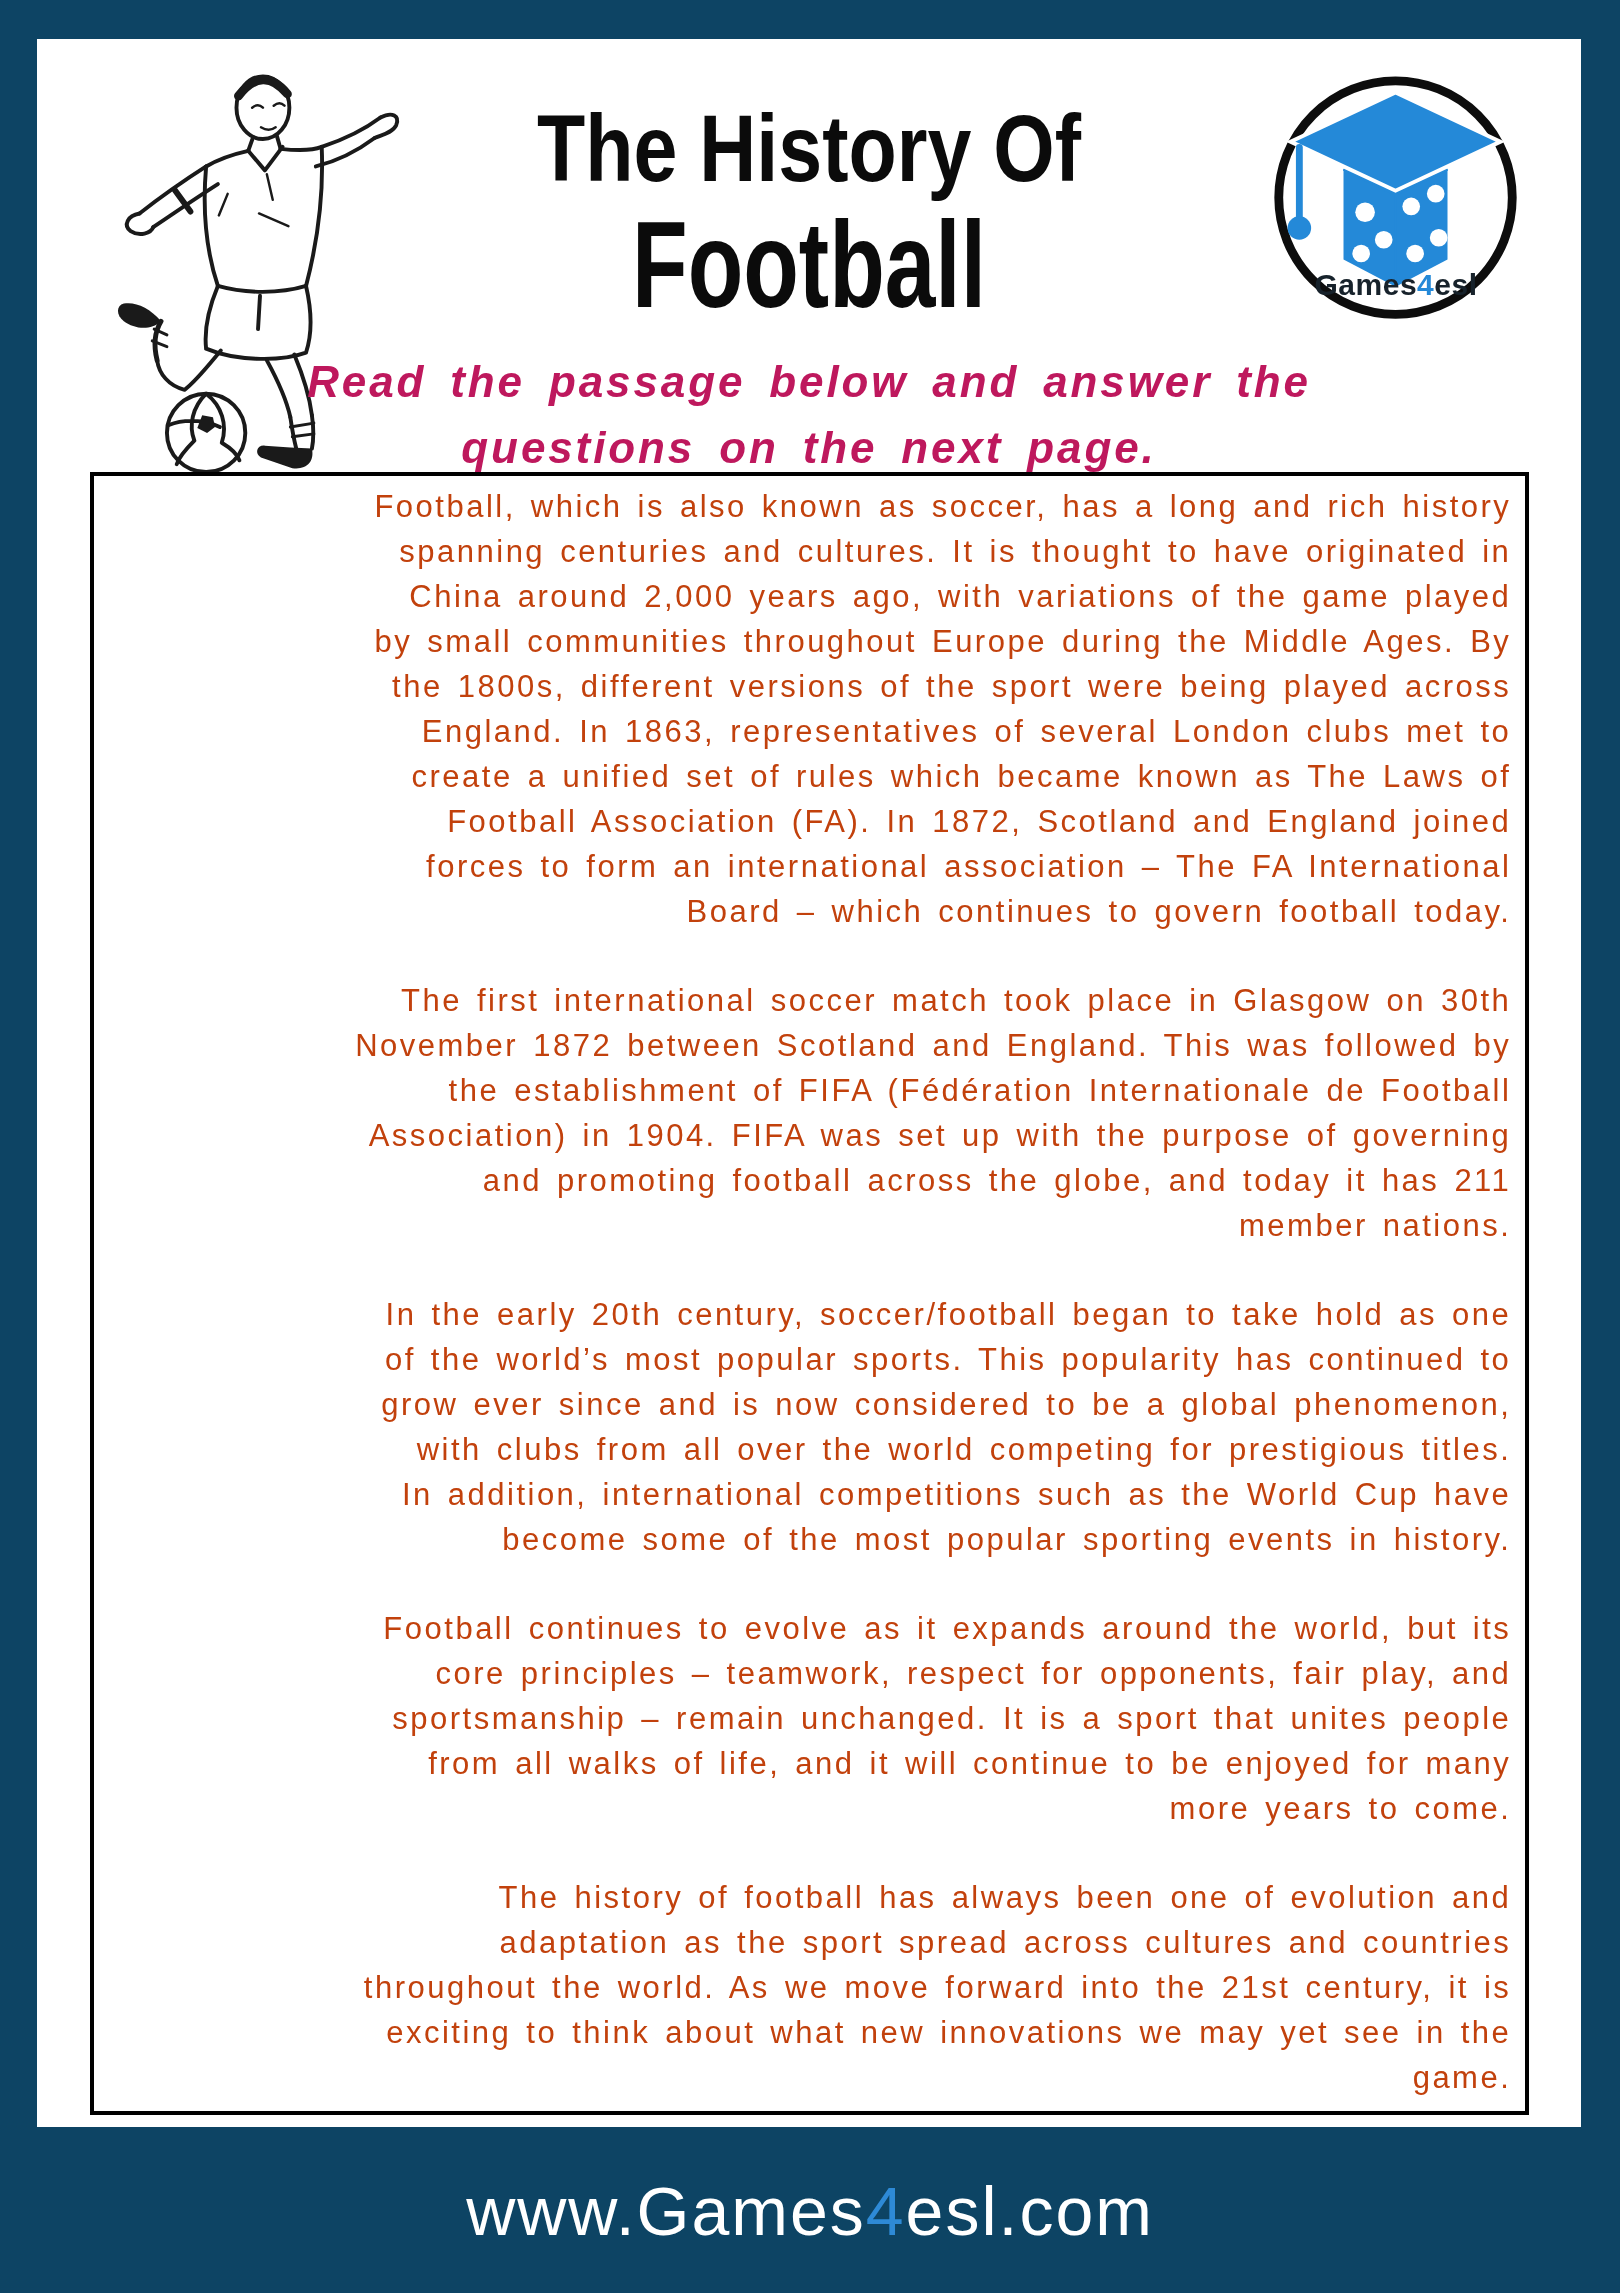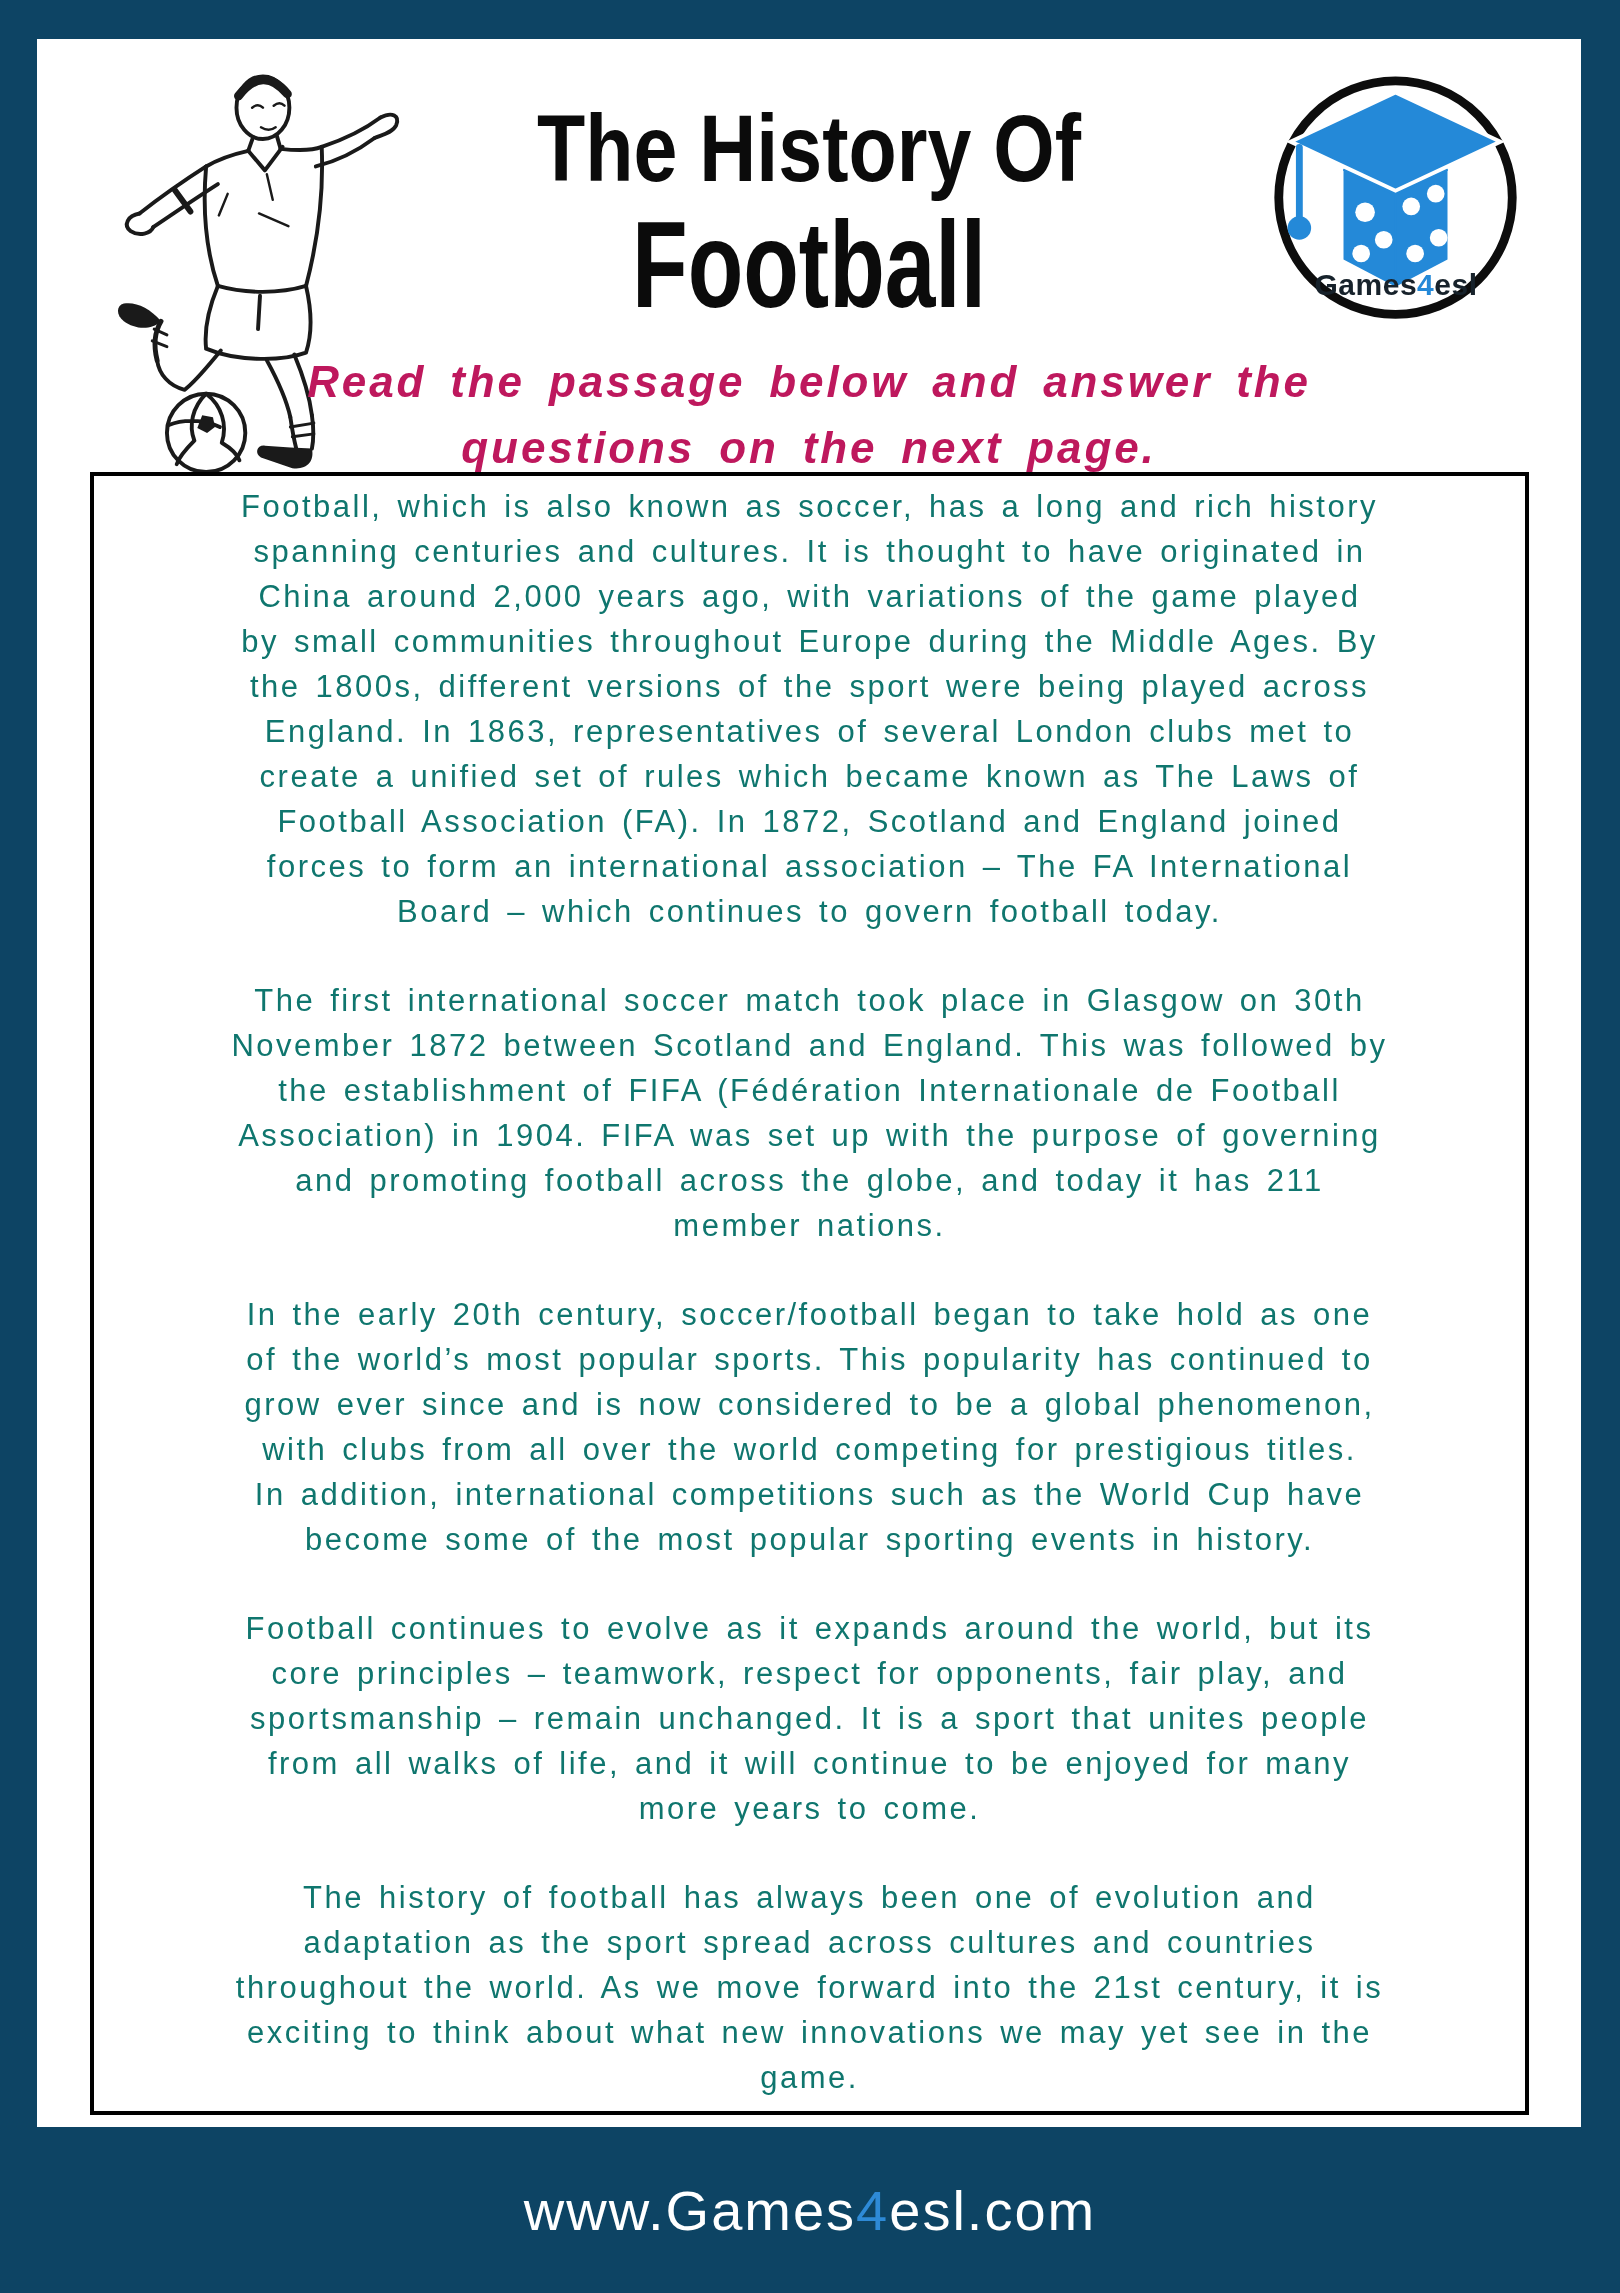--- a/index.html
+++ b/index.html
@@ -52,36 +52,36 @@
   
   .passage-box{
     position:absolute;left:53px;top:433px;
     width:1439px;height:1643px;
     border:4.9px solid #000;
     box-sizing:border-box;
     background:#fff;
   }
   .passage{
     padding:7.8px 13.7px 0;
-    text-align:center;
+    text-align:right;
     font-size:31px;line-height:45px;
     font-weight:300;
     letter-spacing:2.5px;word-spacing:3.9px;
-    color:#0f766e;
+    color:#c2410c;
   }
   .passage p{margin:0 0 44px;white-space:pre-line;}
   .passage p:last-child{margin-bottom:0;}
   
   .footer{
     position:absolute;left:0;bottom:0;width:100%;height:167px;
     background:#0d4464;
     display:flex;align-items:center;justify-content:center;
   }
   .footer-url{
-    color:#ffffff;font-size:56px;letter-spacing:2px;font-weight:400;
+    color:#ffffff;font-size:68px;letter-spacing:2px;font-weight:400;
   }
   .footer-url .digit{color:#2e8ad6;}
 </style>
 </head>
 <body>
 
 <div class="page">
   <div class="content">
 
     <svg class="player-art" viewBox="0 0 360 440">

